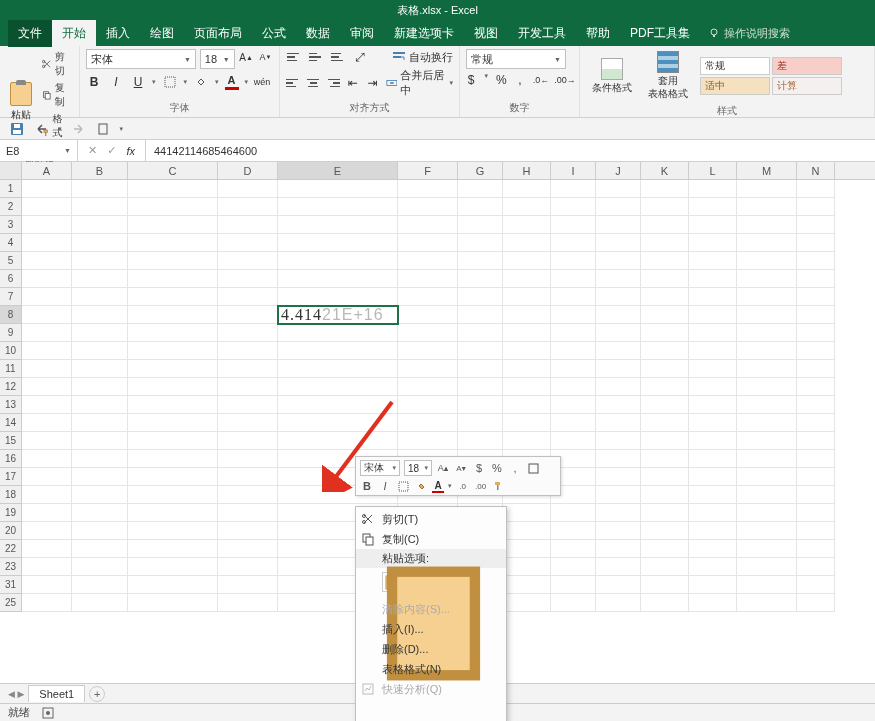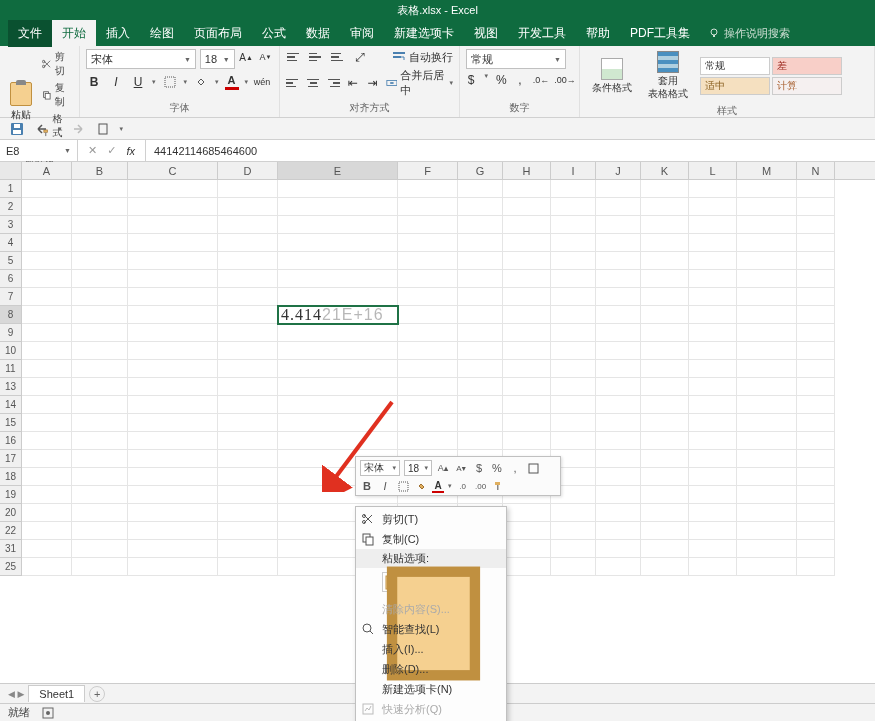--- a/index.html
+++ b/index.html
@@ -576,20 +576,37 @@
         <div class="cell" style="width: 45px;"></div>
         <div class="cell" style="width: 48px;"></div>
         <div class="cell" style="width: 45px;"></div>
         <div class="cell" style="width: 45px;"></div>
         <div class="cell" style="width: 48px;"></div>
         <div class="cell" style="width: 48px;"></div>
         <div class="cell" style="width: 60px;"></div>
         <div class="cell" style="width: 38px;"></div>
       </div>
       <div class="row">
+        <div class="row-h">12</div>
+        <div class="cell" style="width: 50px;"></div>
+        <div class="cell" style="width: 56px;"></div>
+        <div class="cell" style="width: 90px;"></div>
+        <div class="cell" style="width: 60px;"></div>
+        <div class="cell" style="width: 120px;"></div>
+        <div class="cell" style="width: 60px;"></div>
+        <div class="cell" style="width: 45px;"></div>
+        <div class="cell" style="width: 48px;"></div>
+        <div class="cell" style="width: 45px;"></div>
+        <div class="cell" style="width: 45px;"></div>
+        <div class="cell" style="width: 48px;"></div>
+        <div class="cell" style="width: 48px;"></div>
+        <div class="cell" style="width: 60px;"></div>
+        <div class="cell" style="width: 38px;"></div>
+      </div>
+      <div class="row">
         <div class="row-h">13</div>
         <div class="cell" style="width: 50px;"></div>
         <div class="cell" style="width: 56px;"></div>
         <div class="cell" style="width: 90px;"></div>
         <div class="cell" style="width: 60px;"></div>
         <div class="cell" style="width: 120px;"></div>
         <div class="cell" style="width: 60px;"></div>
         <div class="cell" style="width: 45px;"></div>
         <div class="cell" style="width: 48px;"></div>
         <div class="cell" style="width: 45px;"></div>
@@ -713,20 +730,37 @@
         <div class="cell" style="width: 48px;"></div>
         <div class="cell" style="width: 45px;"></div>
         <div class="cell" style="width: 45px;"></div>
         <div class="cell" style="width: 48px;"></div>
         <div class="cell" style="width: 48px;"></div>
         <div class="cell" style="width: 60px;"></div>
         <div class="cell" style="width: 38px;"></div>
       </div>
       <div class="row">
         <div class="row-h">22</div>
+        <div class="cell" style="width: 50px;"></div>
+        <div class="cell" style="width: 56px;"></div>
+        <div class="cell" style="width: 90px;"></div>
+        <div class="cell" style="width: 60px;"></div>
+        <div class="cell" style="width: 120px;"></div>
+        <div class="cell" style="width: 60px;"></div>
+        <div class="cell" style="width: 45px;"></div>
+        <div class="cell" style="width: 48px;"></div>
+        <div class="cell" style="width: 45px;"></div>
+        <div class="cell" style="width: 45px;"></div>
+        <div class="cell" style="width: 48px;"></div>
+        <div class="cell" style="width: 48px;"></div>
+        <div class="cell" style="width: 60px;"></div>
+        <div class="cell" style="width: 38px;"></div>
+      </div>
+      <div class="row">
+        <div class="row-h">23</div>
         <div class="cell" style="width: 50px;"></div>
         <div class="cell" style="width: 56px;"></div>
         <div class="cell" style="width: 90px;"></div>
         <div class="cell" style="width: 60px;"></div>
         <div class="cell" style="width: 120px;"></div>
         <div class="cell" style="width: 60px;"></div>
         <div class="cell" style="width: 45px;"></div>
         <div class="cell" style="width: 48px;"></div>
         <div class="cell" style="width: 45px;"></div>
         <div class="cell" style="width: 45px;"></div>
@@ -857,34 +891,27 @@
         <svg width="18" height="18" viewBox="0 0 18 18">
             <rect x="3" y="3" width="12" height="13" fill="#f5d090" stroke="#c09040"></rect>
             <rect x="6" y="1" width="6" height="3" fill="#888" rx="1"></rect>
           </svg>
       </div>
     </div>
     <div class="cm-item disabled">
         <span>清除内容(S)...</span>
       </div>
     <div class="cm-item">
-      <svg class="cm-icon" viewBox="0 0 14 14">
-          <circle cx="6" cy="6" r="4" fill="none" stroke="#555"></circle>
-          <line x1="9" y1="9" x2="12" y2="12" stroke="#555"></line>
-        </svg>
-      <span>智能查找(L)</span>
-    </div>
-    <div class="cm-item">
         <span>插入(I)...</span>
       </div>
     <div class="cm-item">
         <span>删除(D)...</span>
       </div>
     <div class="cm-item">
-        <span>新建选项卡(N)</span>
+        <span>表格格式(N)</span>
       </div>
     <div class="cm-item disabled">
       <svg class="cm-icon" viewBox="0 0 14 14">
           <rect x="2" y="2" width="10" height="10" fill="none" stroke="#bbb"></rect>
           <path d="M4 9 L6 6 L8 8 L10 4" stroke="#bbb" fill="none"></path>
         </svg>
       <span>快速分析(Q)</span>
     </div>
     <div class="cm-item"></div>
 

